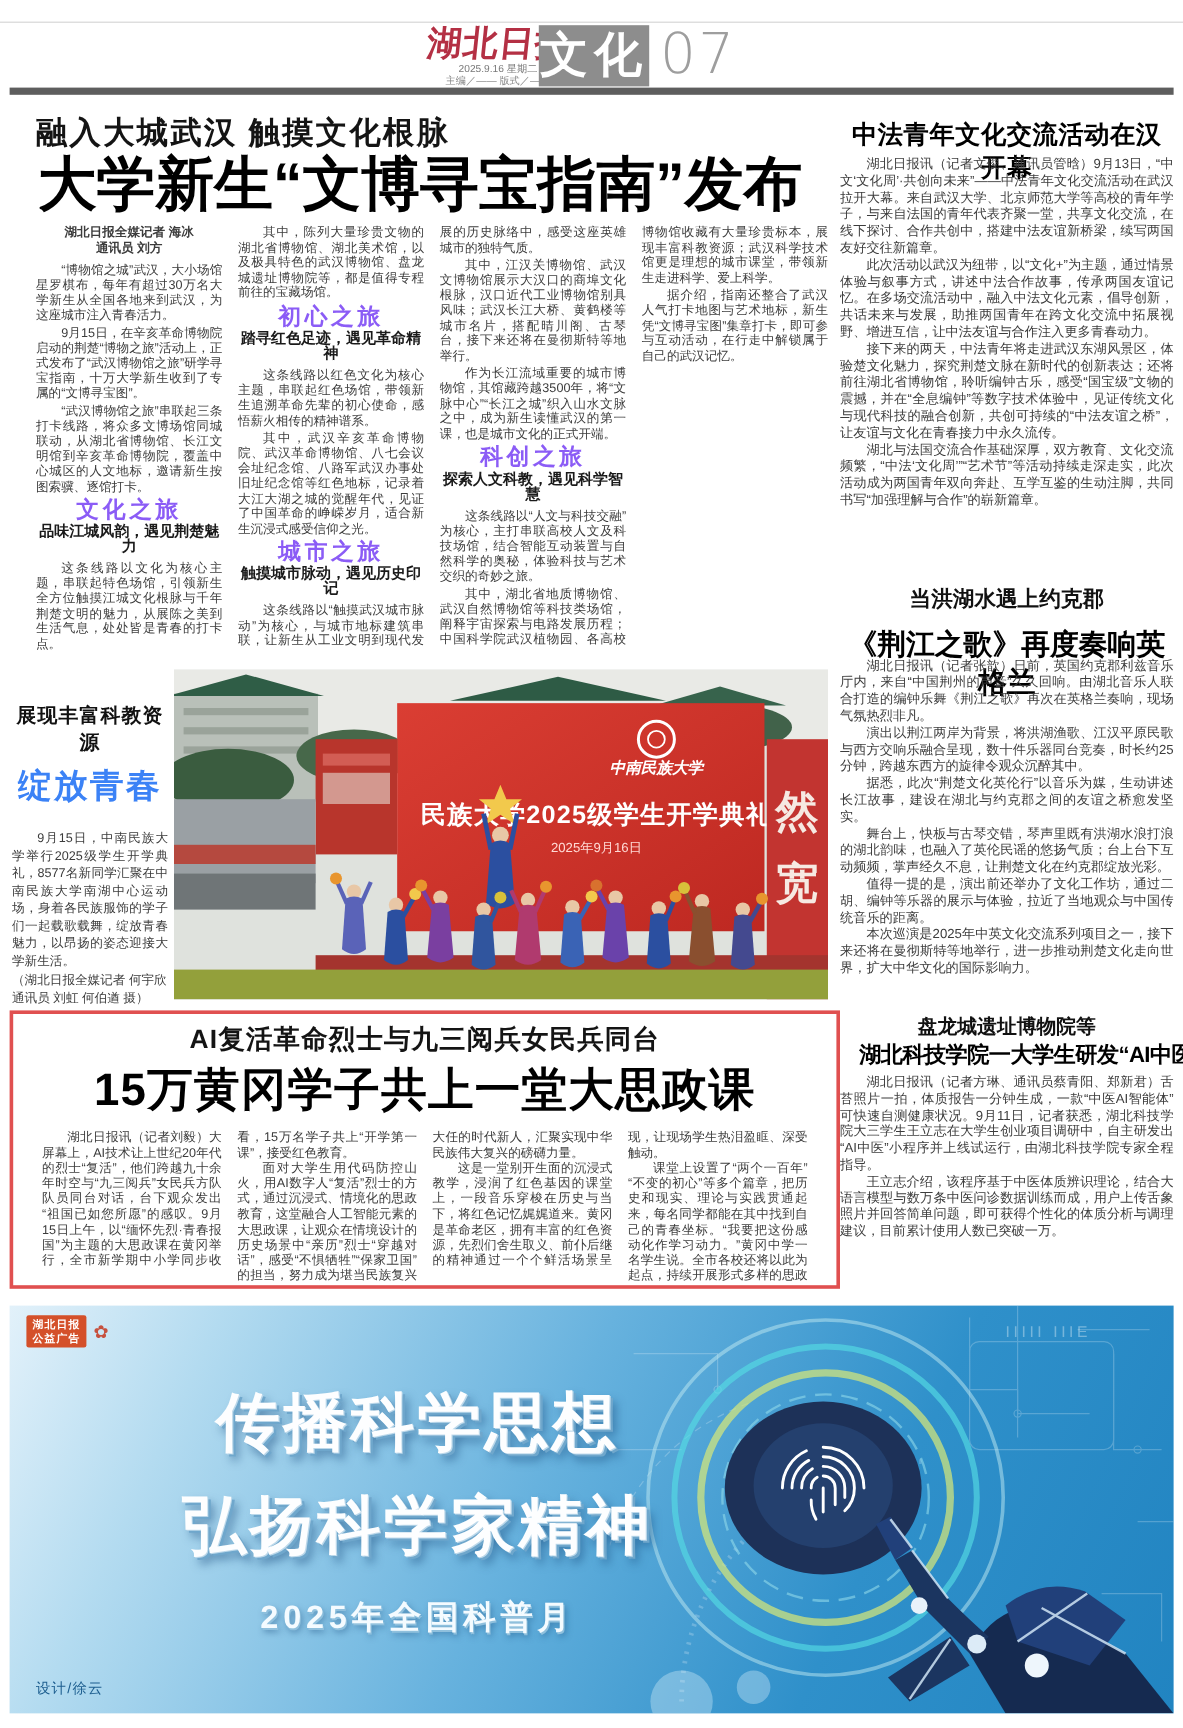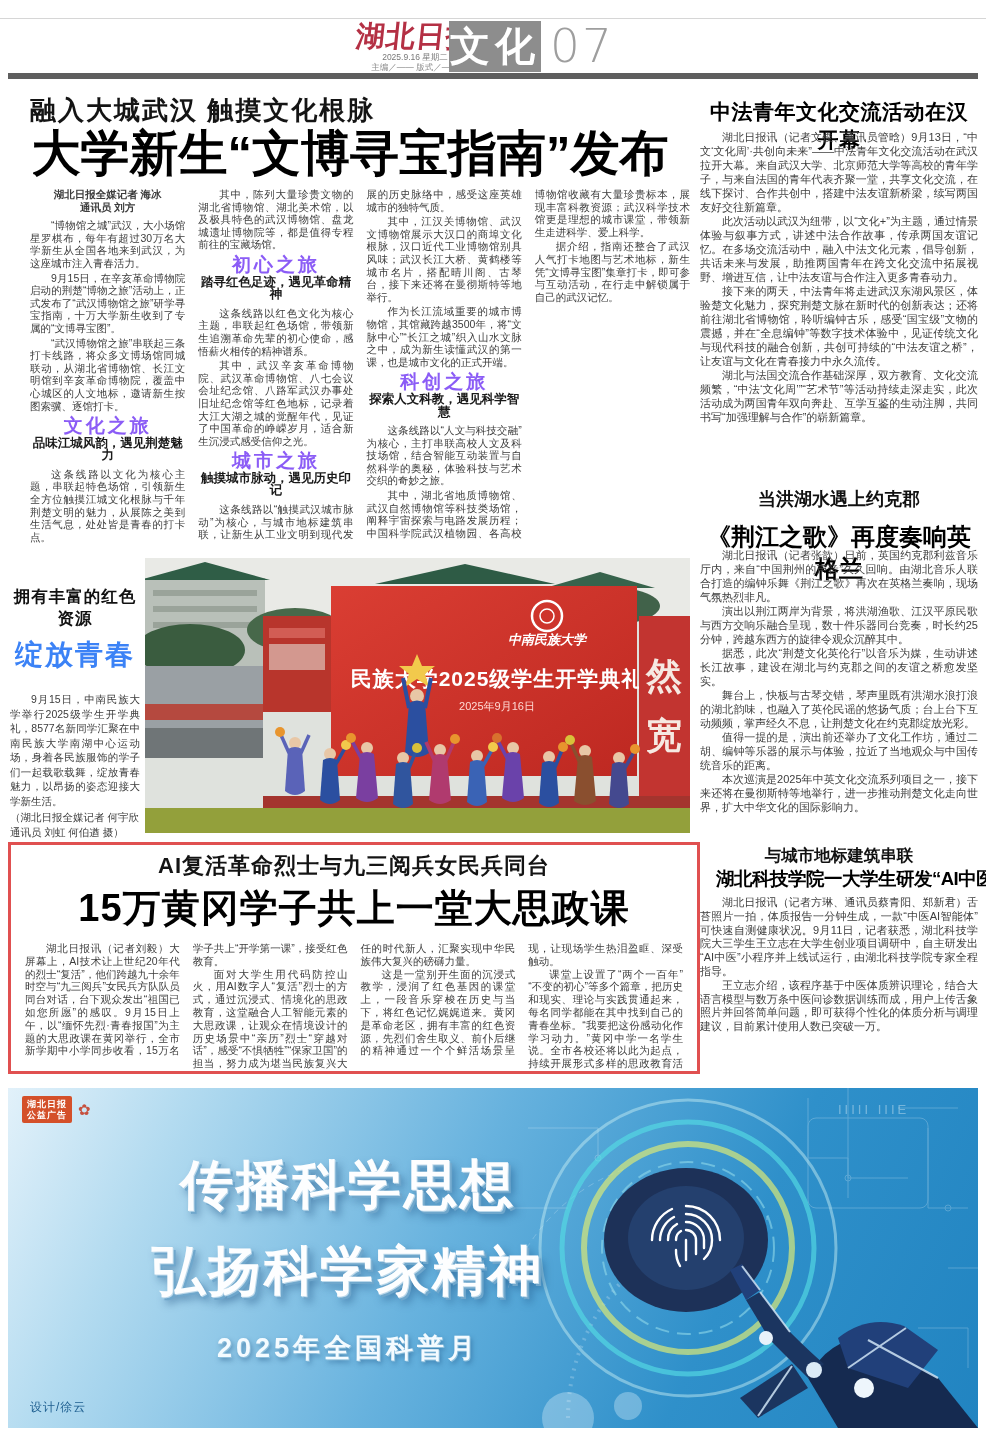--- a/index.html
+++ b/index.html
@@ -41,21 +41,21 @@
   #fr-title{top:98px;text-align:center;font-size:21px;font-weight:900;color:#000;letter-spacing:0.5px;}
   #fr-body{top:130px;height:344px;font-size:11px;line-height:14px;color:#3c3c3c;text-align:justify;overflow:hidden;}
   #fr-body p,#jj-body p,#ai-body p{margin:0;text-indent:2em;}
   #jj-kicker{top:487px;text-align:center;font-size:18px;font-weight:bold;color:#111;}
   #jj-title{top:508px;text-align:center;font-size:24px;font-weight:900;color:#000;letter-spacing:0px;margin-top:13px;}
   #jj-body{top:548px;height:286px;font-size:11px;line-height:14px;color:#3c3c3c;text-align:justify;overflow:hidden;}
   #ai-kicker{top:845px;text-align:center;font-size:16.5px;font-weight:bold;color:#111;}
   #ai-title{top:866px;text-align:center;font-size:18.5px;font-weight:900;color:#000;letter-spacing:-0.5px;white-space:nowrap;padding-left:16px;}
   #ai-body{top:896px;height:184px;font-size:11px;line-height:13.8px;color:#3c3c3c;text-align:justify;overflow:hidden;}
   
-  #box{left:8px;top:842px;width:692px;height:232px;border:3px solid #e05050;background:#fff;box-sizing:border-box;padding:6px 14px;}
+  #box{left:8px;top:842px;width:692px;height:232px;border:3px solid #e05050;background:#fff;box-sizing:border-box;padding:6px 24px;}
   #box-kicker{text-align:center;font-size:22px;font-weight:bold;color:#141414;letter-spacing:1px;}
   #box-title{text-align:center;font-size:38px;font-weight:900;color:#000;margin-top:2px;letter-spacing:1px;}
   #box-body{margin-top:8px;height:132px;column-count:4;column-gap:13px;column-fill:auto;
     font-size:10.5px;line-height:12.8px;color:#3c3c3c;text-align:justify;overflow:hidden;}
   #box-body p{margin:0;text-indent:2em;}
   
   #photo{left:145px;top:558px;width:545px;height:275px;overflow:hidden;background:#dfe2dd;}
   
   #ad{left:8px;top:1088px;width:970px;height:340px;overflow:hidden;
     background:linear-gradient(115deg,#e2f1fa 0%,#b3dbf0 16%,#67b2de 45%,#2f90ca 72%,#2184c1 100%);}
@@ -107,21 +107,21 @@
     <p>其中，江汉关博物馆、武汉文博物馆展示大汉口的商埠文化根脉，汉口近代工业博物馆别具风味；武汉长江大桥、黄鹤楼等城市名片，搭配晴川阁、古琴台，接下来还将在曼彻斯特等地举行。</p>
     <p>作为长江流域重要的城市博物馆，其馆藏跨越3500年，将“文脉中心”“长江之城”织入山水文脉之中，成为新生读懂武汉的第一课，也是城市文化的正式开端。</p>
     <p class="sec-h">科创之旅</p>
     <p class="sec-s">探索人文科教，遇见科学智慧</p>
     <p>这条线路以“人文与科技交融”为核心，主打串联高校人文及科技场馆，结合智能互动装置与自然科学的奥秘，体验科技与艺术交织的奇妙之旅。</p>
     <p>其中，湖北省地质博物馆、武汉自然博物馆等科技类场馆，阐释宇宙探索与电路发展历程；中国科学院武汉植物园、各高校博物馆收藏有大量珍贵标本，展现丰富科教资源；武汉科学技术馆更是理想的城市课堂，带领新生走进科学、爱上科学。</p>
     <p>据介绍，指南还整合了武汉人气打卡地图与艺术地标，新生凭“文博寻宝图”集章打卡，即可参与互动活动，在行走中解锁属于自己的武汉记忆。</p>
   </div>
 
   <div class="abs" id="mz">
-    <div id="mz-kicker">拥有丰富的红色资源</div>
+    <div id="mz-kicker">展现丰富科教资源</div>
     <div id="mz-title">绽放青春</div>
     <div id="mz-body">
         <span class="ind" style="display:block">9月15日，中南民族大学举行2025级学生开学典礼，8577名新同学汇聚在中南民族大学南湖中心运动场，身着各民族服饰的学子们一起载歌载舞，绽放青春魅力，以昂扬的姿态迎接大学新生活。</span>
       </div>
     <div id="mz-credit">（湖北日报全媒记者 何宇欣 通讯员 刘虹 何伯遒 摄）</div>
   </div>
 
   <div class="abs" id="photo">
     <svg width="545" height="275" viewBox="0 0 545 275" xmlns="http://www.w3.org/2000/svg">
       <rect x="0" y="0" width="545" height="60" fill="#e9eae6"></rect>
@@ -264,21 +264,21 @@
     <div id="box-kicker">AI复活革命烈士与九三阅兵女民兵同台</div>
     <div id="box-title">15万黄冈学子共上一堂大思政课</div>
     <div id="box-body">
       <p>湖北日报讯（记者刘毅）大屏幕上，AI技术让上世纪20年代的烈士“复活”，他们跨越九十余年时空与“九三阅兵”女民兵方队队员同台对话，台下观众发出“祖国已如您所愿”的感叹。9月15日上午，以“缅怀先烈·青春报国”为主题的大思政课在黄冈举行，全市新学期中小学同步收看，15万名学子共上“开学第一课”，接受红色教育。</p>
       <p>面对大学生用代码防控山火，用AI数字人“复活”烈士的方式，通过沉浸式、情境化的思政教育，这堂融合人工智能元素的大思政课，让观众在情境设计的历史场景中“亲历”烈士“穿越对话”，感受“不惧牺牲”“保家卫国”的担当，努力成为堪当民族复兴大任的时代新人，汇聚实现中华民族伟大复兴的磅礴力量。</p>
       <p>这是一堂别开生面的沉浸式教学，浸润了红色基因的课堂上，一段音乐穿梭在历史与当下，将红色记忆娓娓道来。黄冈是革命老区，拥有丰富的红色资源，先烈们舍生取义、前仆后继的精神通过一个个鲜活场景呈现，让现场学生热泪盈眶、深受触动。</p>
       <p>课堂上设置了“两个一百年”“不变的初心”等多个篇章，把历史和现实、理论与实践贯通起来，每名同学都能在其中找到自己的青春坐标。“我要把这份感动化作学习动力。”黄冈中学一名学生说。全市各校还将以此为起点，持续开展形式多样的思政教育活动，让红色基因代代相传，预计覆盖师生超过15万人。</p>
     </div>
   </div>
 
-  <div class="abs rt" id="ai-kicker">与城市地标建筑串联</div>
+  <div class="abs rt" id="ai-kicker">盘龙城遗址博物院等</div>
   <div class="abs rt" id="ai-title">湖北科技学院一大学生研发“AI中医”</div>
   <div class="abs rt" id="ai-body">
     <p>湖北日报讯（记者方琳、通讯员蔡青阳、郑新君）舌苔照片一拍，体质报告一分钟生成，一款“中医AI智能体”可快速自测健康状况。9月11日，记者获悉，湖北科技学院大三学生王立志在大学生创业项目调研中，自主研发出“AI中医”小程序并上线试运行，由湖北科技学院专家全程指导。</p>
     <p>王立志介绍，该程序基于中医体质辨识理论，结合大语言模型与数万条中医问诊数据训练而成，用户上传舌象照片并回答简单问题，即可获得个性化的体质分析与调理建议，目前累计使用人数已突破一万。</p>
   </div>
 
   <div class="abs" id="ad">
     <svg id="ad-gfx" width="470" height="340" viewBox="0 0 470 340" xmlns="http://www.w3.org/2000/svg">
 
       <g stroke="#ffffff" stroke-width="1" opacity=".22" fill="none">

